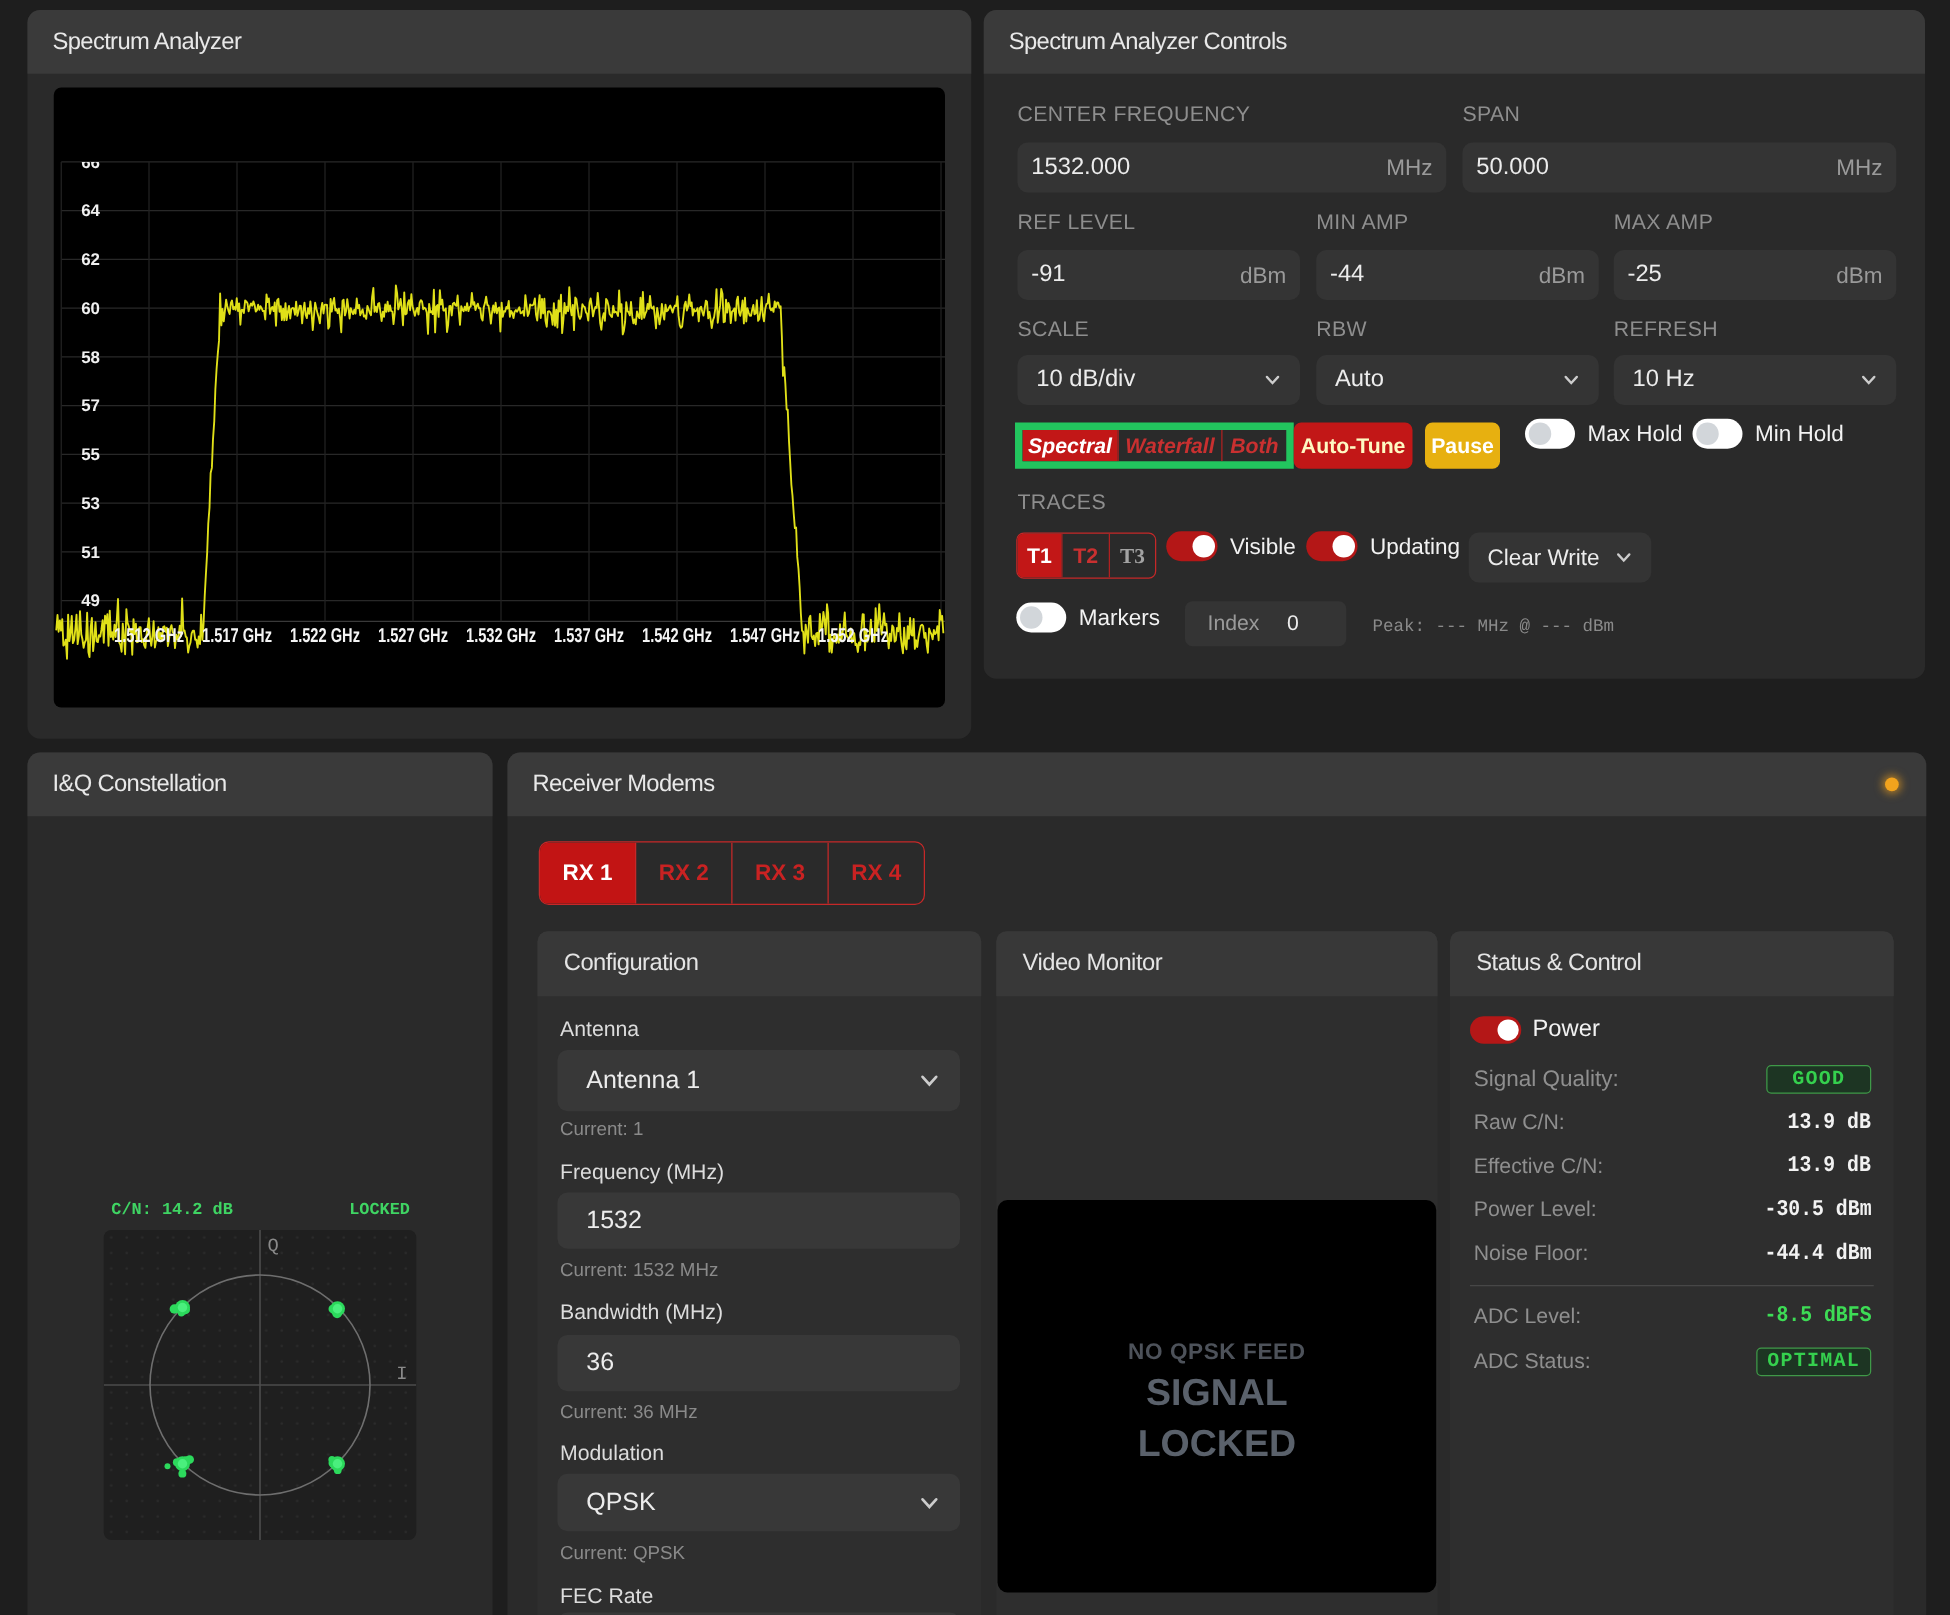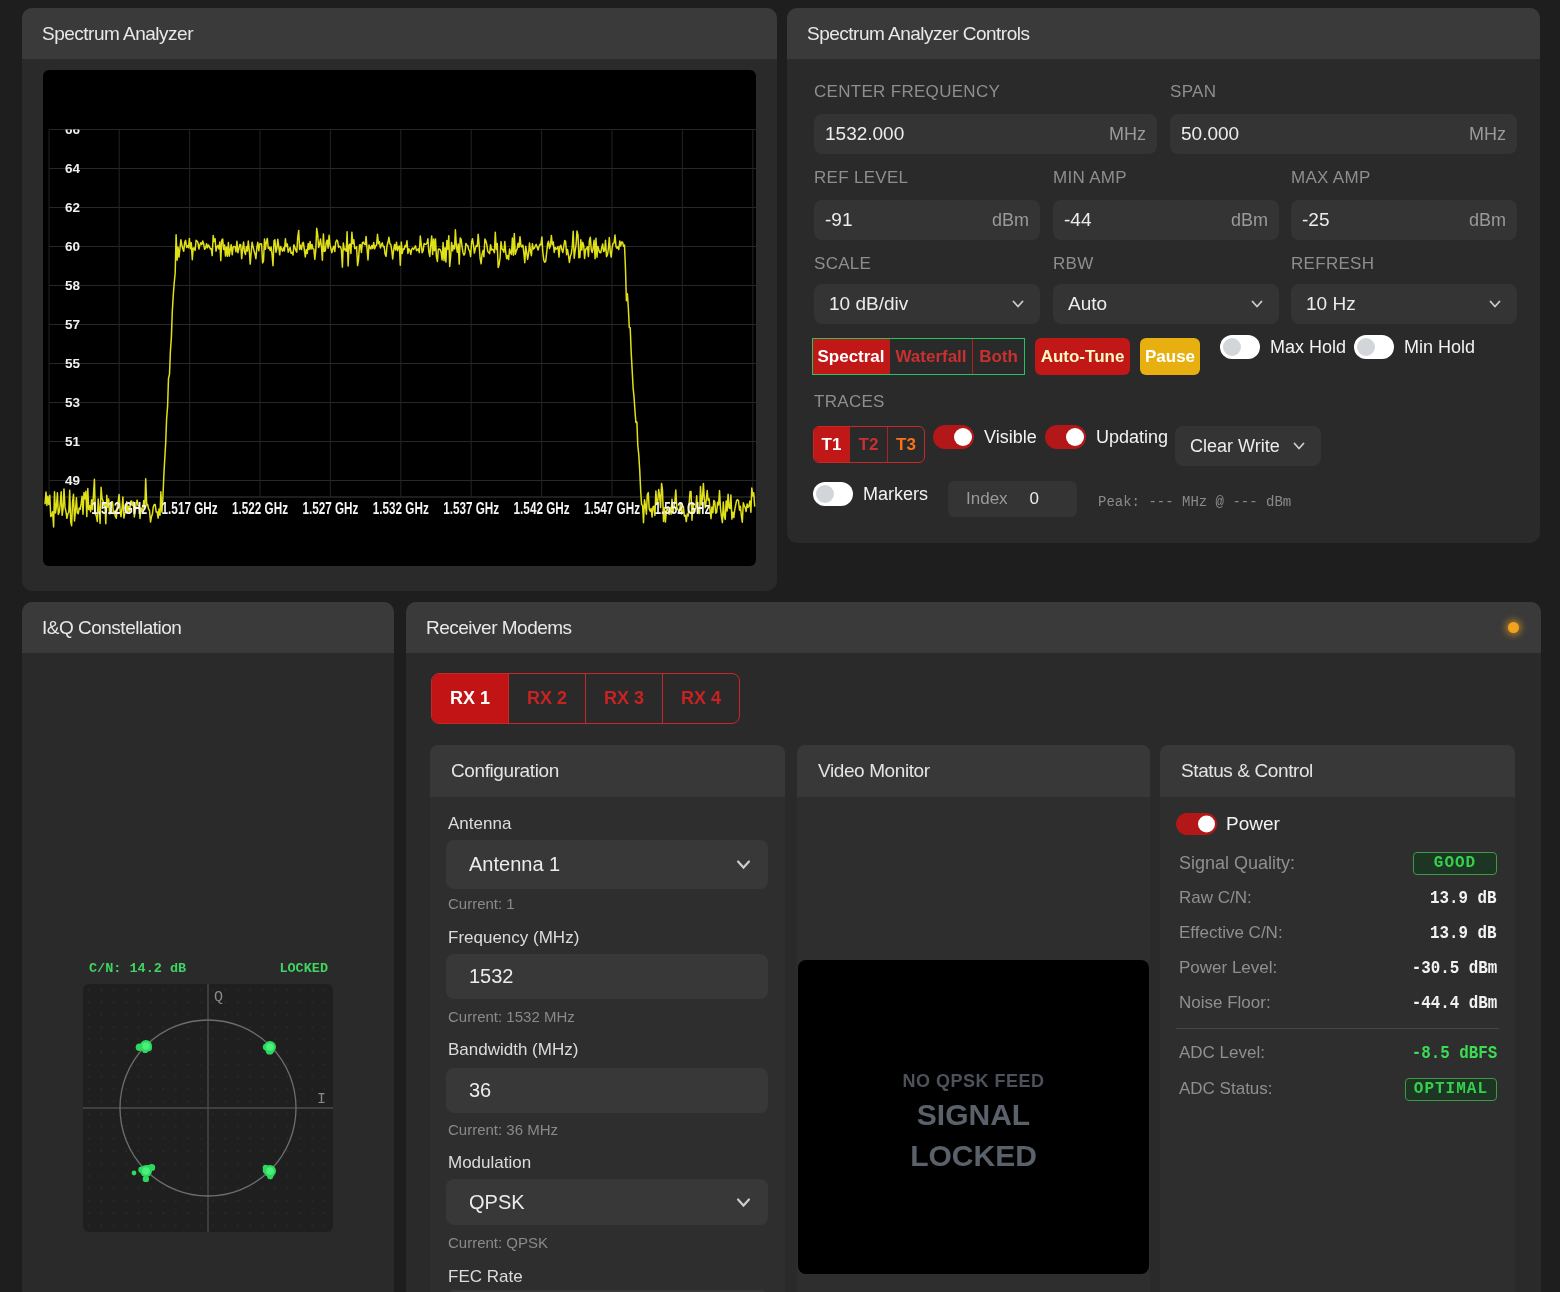--- a/index.html
+++ b/index.html
@@ -151,41 +151,41 @@
         <path d="M2.5 4.5 L7 9.5 L11.5 4.5" stroke="#cccccc" stroke-width="1.8" fill="none" stroke-linecap="round"></path>
       </svg>
     </div>
   <div class="sel" style="left:504px; top:276px; width:226px;">
       <span>10 Hz</span>
       <svg class="chev" viewBox="0 0 14 14">
         <path d="M2.5 4.5 L7 9.5 L11.5 4.5" stroke="#cccccc" stroke-width="1.8" fill="none" stroke-linecap="round"></path>
       </svg>
     </div>
 
-  <div class="abs" style="left:25px; top:330px; height:37px; display:flex; border:1px solid #22c55e; border-radius:0; overflow:hidden;">
+  <div class="abs" style="left:25px; top:330px; height:37px; display:flex; border:6px solid #22c55e; border-radius:0; overflow:hidden;font-style:italic;">
     <div style="width:76px; background:#c21717; color:#fff; font-weight:bold; font-size:17px; display:flex; align-items:center; justify-content:center;">Spectral</div>
     <div style="width:83px; color:#c93030; font-weight:bold; font-size:17px; display:flex; align-items:center; justify-content:center; border-left:1px solid #b02020;">Waterfall</div>
     <div style="width:52px; color:#c93030; font-weight:bold; font-size:17px; display:flex; align-items:center; justify-content:center; border-left:1px solid #b02020;">Both</div>
   </div>
   <div class="abs" style="left:248px; top:330px; width:95px; height:37px; background:#c21717; border-radius:6px; color:#fef9c3; font-weight:bold; font-size:17px; display:flex; align-items:center; justify-content:center;">Auto-Tune</div>
   <div class="abs" style="left:353px; top:330px; width:60px; height:37px; background:#e7b010; border-radius:6px; color:#fff; font-weight:bold; font-size:17px; display:flex; align-items:center; justify-content:center;">Pause</div>
   <div class="toggle toff" style="left:433px; top:327px; width:40px; height:24px;">
       <div class="knob"></div>
     </div>
   <div class="tlab" style="left:483px; top:329px;">Max Hold</div>
   <div class="toggle toff" style="left:567px; top:327px; width:40px; height:24px;">
       <div class="knob"></div>
     </div>
   <div class="tlab" style="left:617px; top:329px;">Min Hold</div>
 
   <div class="lbl" style="left:27px; top:384px;">TRACES</div>
   <div class="abs" style="left:26px; top:418px; height:37px; display:flex; border:1px solid #c62828; border-radius:6px; overflow:hidden;">
     <div style="width:35px; background:#c21717; color:#fff; font-weight:bold; font-size:17px; display:flex; align-items:center; justify-content:center;">T1</div>
     <div style="width:38px; color:#c93030; font-weight:bold; font-size:17px; display:flex; align-items:center; justify-content:center; border-left:1px solid #b02020;">T2</div>
-    <div style="width:37px; color:#f97316; font-weight:bold; font-size:17px; display:flex; align-items:center; justify-content:center; border-left:1px solid #b02020;">T3</div>
+    <div style="width:37px; color:#a3a3a3; font-weight:bold; font-size:17px; display:flex; align-items:center; justify-content:center; border-left:1px solid #b02020;font-family:Liberation Serif, serif;">T3</div>
   </div>
   <div class="toggle ton" style="left:146px; top:417px; width:41px; height:24px;">
       <div class="knob"></div>
     </div>
   <div class="tlab" style="left:197px; top:419px;">Visible</div>
   <div class="toggle ton" style="left:258px; top:417px; width:41px; height:24px;">
       <div class="knob"></div>
     </div>
   <div class="tlab" style="left:309px; top:419px;">Updating</div>
   <div class="sel" style="left:388px; top:418px; width:146px; font-size:18px;">

